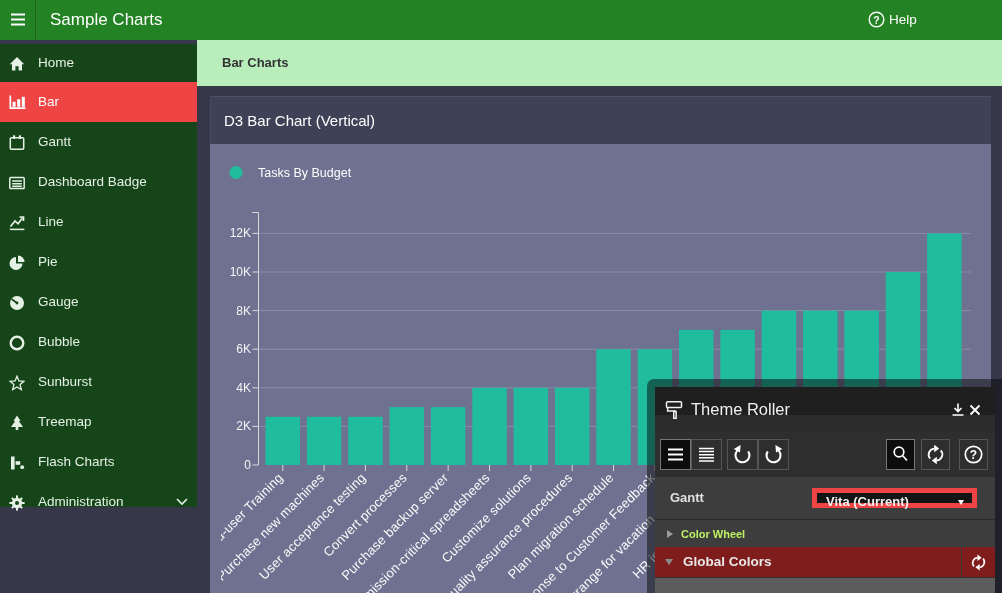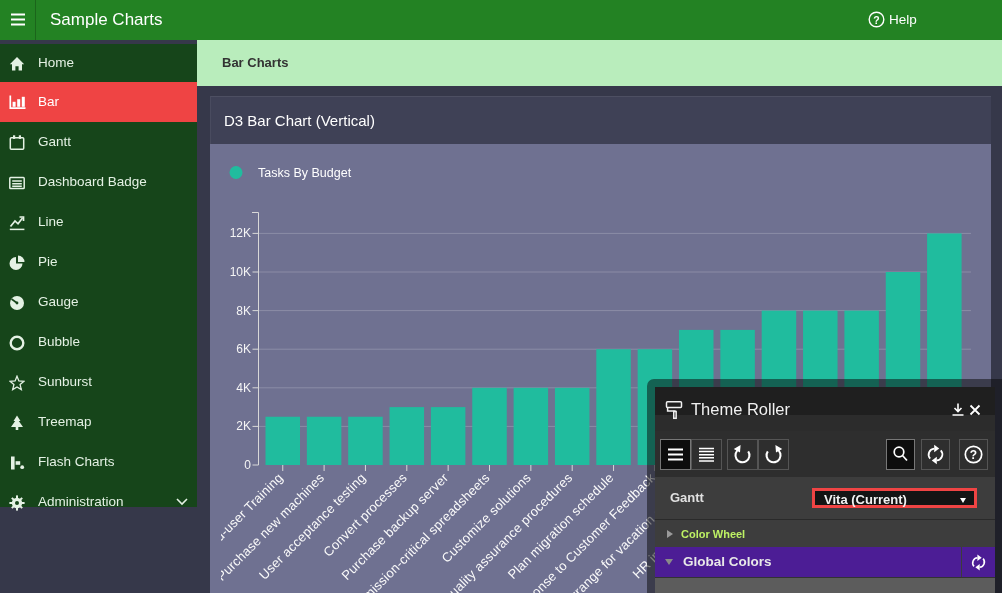--- a/index.html
+++ b/index.html
@@ -28,27 +28,27 @@
 
 #trframe { position:absolute; left:647px; top:379px; width:363px; height:222px; background:rgba(8,8,8,0.5); border-radius:7px 7px 0 0; }
 #trpanel { position:absolute; left:655px; top:387px; width:340px; height:206px; background:#2c2c2c; }
 #trhead { position:absolute; left:0; top:0; width:340px; height:28px; background:#1f1f1f; }
 #trhead .t { position:absolute; left:36px; top:0; line-height:44px; font-size:16.5px; color:#f0f0f0; }
 #trtool { position:absolute; left:0; top:44px; width:340px; height:46px; background:#2e2e2e; }
 .trbtn { position:absolute; top:8px; height:31px; background:#2e2e2e; border:1px solid #555; }
 .trbtn.sel { background:#0d0d0d; border-color:#777; }
 #trstyle { position:absolute; left:0; top:90px; width:340px; height:42px; background:#3d3d3d; }
 #trstyle .lbl { position:absolute; left:15px; top:0; line-height:42px; font-size:13px; font-weight:bold; color:#e0e0e0; }
-#trsel { position:absolute; left:157px; top:11px; width:165px; height:20px; background:#141414; border:3px solid #ef4444;text-align:center; }
+#trsel { position:absolute; left:157px; top:11px; width:165px; height:20px; background:#141414; border:5px solid #ef4444;text-align:center; }
 #trsel span { position:absolute; left:9px; top:0; line-height:18px; font-size:13px; font-weight:bold; color:#f2f2f2; }
 #trsel .car { position:absolute; right:8px; top:7px; width:0; height:0; border-left:3.5px solid transparent; border-right:3.5px solid transparent; border-top:5px solid #fff; }
 #trwheel { position:absolute; left:0; top:132px; width:340px; height:28px; background:#3d3d3d; border-top:1px solid #2a2a2a; }
 #trwheel .tri { position:absolute; left:12px; top:9.5px; width:0; height:0; border-top:4.5px solid transparent; border-bottom:4.5px solid transparent; border-left:6px solid #9a9a9a; }
 #trwheel .tx { position:absolute; left:26px; top:0; line-height:28px; font-size:11px; font-weight:bold; color:#bef264; }
-#trglob { position:absolute; left:0; top:160px; width:340px; height:30px; background:#4c1d95;text-decoration:underline; }
+#trglob { position:absolute; left:0; top:160px; width:340px; height:30px; background:#7f1d1d;text-decoration:underline; }
 #trglob .tri { position:absolute; left:10px; top:12px; width:0; height:0; border-left:4.5px solid transparent; border-right:4.5px solid transparent; border-top:6px solid #8a8a8a; }
 #trglob .tx { position:absolute; left:28px; top:0; line-height:30px; font-size:13.5px; font-weight:bold; color:#e8e8e8; }
 #trglob .rbox { position:absolute; left:306px; top:0; width:34px; height:30px; border-left:1px solid #3c3c3c; }
 #trstrip { position:absolute; left:0; top:190px; width:340px; height:16px; background:#5c5c5c; border-top:1px solid #333; }
 svg { display:block; }
 </style>
 </head>
 <body>
 <div id="topbar">
   <div id="burger">

